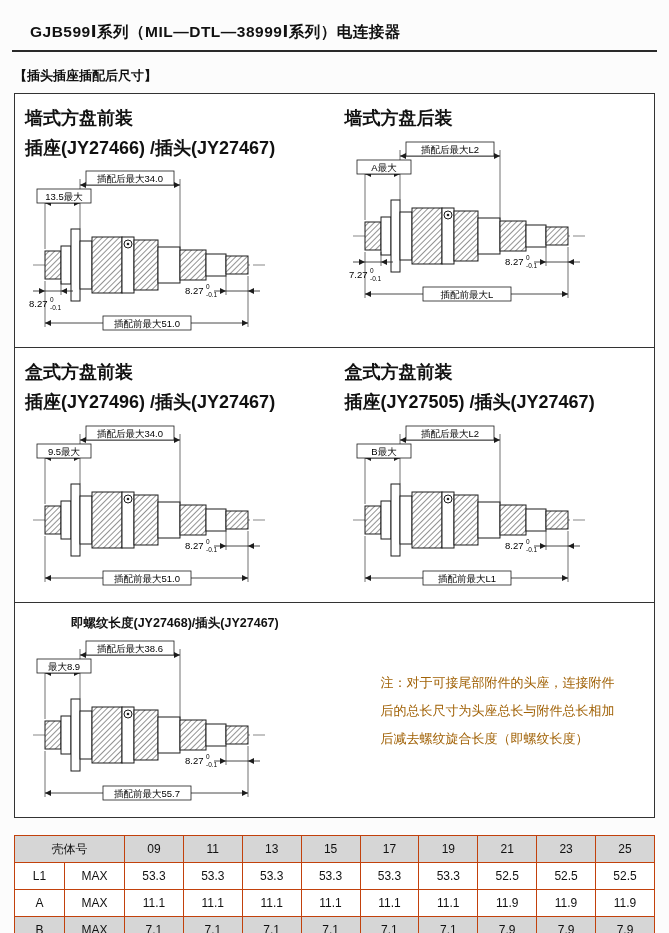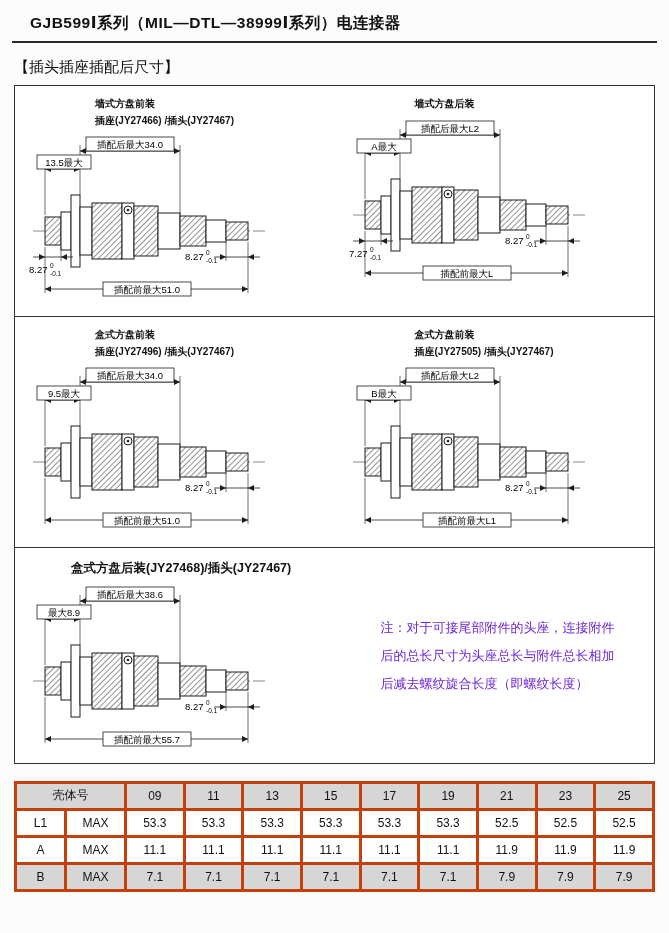--- a/index.html
+++ b/index.html
@@ -2,43 +2,43 @@
 <html><head>
 <meta charset="utf-8">
 <style>
   * { box-sizing: border-box; }
   html,body { margin:0; padding:0; }
   body {
     width:669px; height:933px; background:#fcfcfc;
     font-family:"Liberation Sans","DejaVu Sans",sans-serif; color:#111;
     position:relative; overflow:hidden;
   }
-  .header { position:relative; padding:13px 0 0 30px; }
+  .header { position:relative; padding:22px 0 0 30px; }
   .title { font-size:15.5px; font-weight:bold; letter-spacing:0.5px; }
   .rule { border-bottom:2px solid #2a2a2a; margin:7px 12px 0 12px; }
   .logo { position:absolute; right:20px; top:6px; }
-  .section-title { font-size:15px; font-weight:normal; margin:15px 0 8px 14px; }
+  .section-title { font-size:13px; font-weight:bold; margin:15px 0 8px 14px; }
   .main { margin:0 14px; border:1px solid #333; background:#fff; }
   .drow { display:flex; border-bottom:1px solid #333; min-height:231px; }
   .drow.last { border-bottom:none; min-height:214px; }
   .dcell { width:50%; padding:10px 0 4px 10px; }
-  .ptitle { margin-left:70px; font-size:10px; font-weight:bold; line-height:1.65; white-space:nowrap; }
+  .ptitle { font-size:18px; font-weight:bold; line-height:1.65; white-space:nowrap; }
   .ptitle5 { margin-left:46px; font-size:12.5px; font-weight:bold; line-height:1.65; white-space:nowrap; }
-  .note { width:50%; padding:66px 30px 0 46px; font-size:13px; line-height:2.15; color:#6d28d9; }
+  .note { width:50%; padding:66px 30px 0 46px; font-size:13px; line-height:2.15; color:#a16207; }
   svg.draw { display:block; margin:2px 0 0 2px; }
   .cl { stroke:#555; stroke-width:0.7; stroke-dasharray:12 3 2 3; }
   .ph { stroke:#1d1d1d; stroke-width:1; }
   .pw { fill:#fff; stroke:#1d1d1d; stroke-width:1; }
   .ext { stroke:#333; stroke-width:0.7; }
   .dl { stroke:#1d1d1d; stroke-width:0.8; }
   .lbox { fill:#fff; stroke:#1d1d1d; stroke-width:0.8; }
   .dt { font-size:9.5px; fill:#000; }
   .tol { font-size:6.5px; fill:#000; }
   .dim-table { width:641px; margin:17px 14px 0 14px; border-collapse:collapse; font-size:12px; table-layout:fixed; }
-  .dim-table td { border:3px solid #c2410c; text-align:center; height:27px; padding:0; background:#fff; }
+  .dim-table td { border:1px solid #c2410c; text-align:center; height:27px; padding:0; background:#fff; }
   .dim-table tr.gray td { background:#d6d6d6; }
   .logo-text { font-style:italic; font-weight:bold; font-size:17px; }
 </style>
 </head>
 <body>
 
 <svg width="0" height="0" style="position:absolute">
   <defs>
     <pattern id="hx" width="4" height="4" patternUnits="userSpaceOnUse" patternTransform="rotate(45)">
       <rect width="4" height="4" fill="#ffffff"></rect>
@@ -270,21 +270,21 @@
         <line class="dl" x1="18" y1="158" x2="221" y2="158" marker-start="url(#ar)" marker-end="url(#ar)"></line>
         <rect class="lbox" x="76" y="151" width="88" height="14"></rect>
         <text class="dt" x="120" y="161.5" text-anchor="middle">插配前最大L1</text>
       </svg>
     </div>
   </div>
 
   <div class="drow last">
 
     <div class="dcell">
-      <div class="ptitle5">盒式方盘后装(JY27468)/插头(JY27467)</div>
+      <div class="ptitle5">即螺纹长度(JY27468)/插头(JY27467)</div>
       <svg class="draw" width="300" height="178" viewBox="0 0 300 178">
         <line class="cl" x1="6" y1="100" x2="238" y2="100"></line>
         <g>
           <rect class="ph" fill="url(#hx)" x="18" y="86" width="16" height="28"></rect>
           <rect class="pw" x="34" y="81" width="10" height="38"></rect>
           <rect class="pw" x="44" y="64" width="9" height="72"></rect>
           <rect class="pw" x="53" y="76" width="12" height="48"></rect>
           <rect class="ph" fill="url(#hx)" x="65" y="72" width="30" height="56"></rect>
           <rect class="pw" x="95" y="72" width="12" height="56"></rect>
           <circle class="pw" cx="101" cy="79" r="4"></circle>

